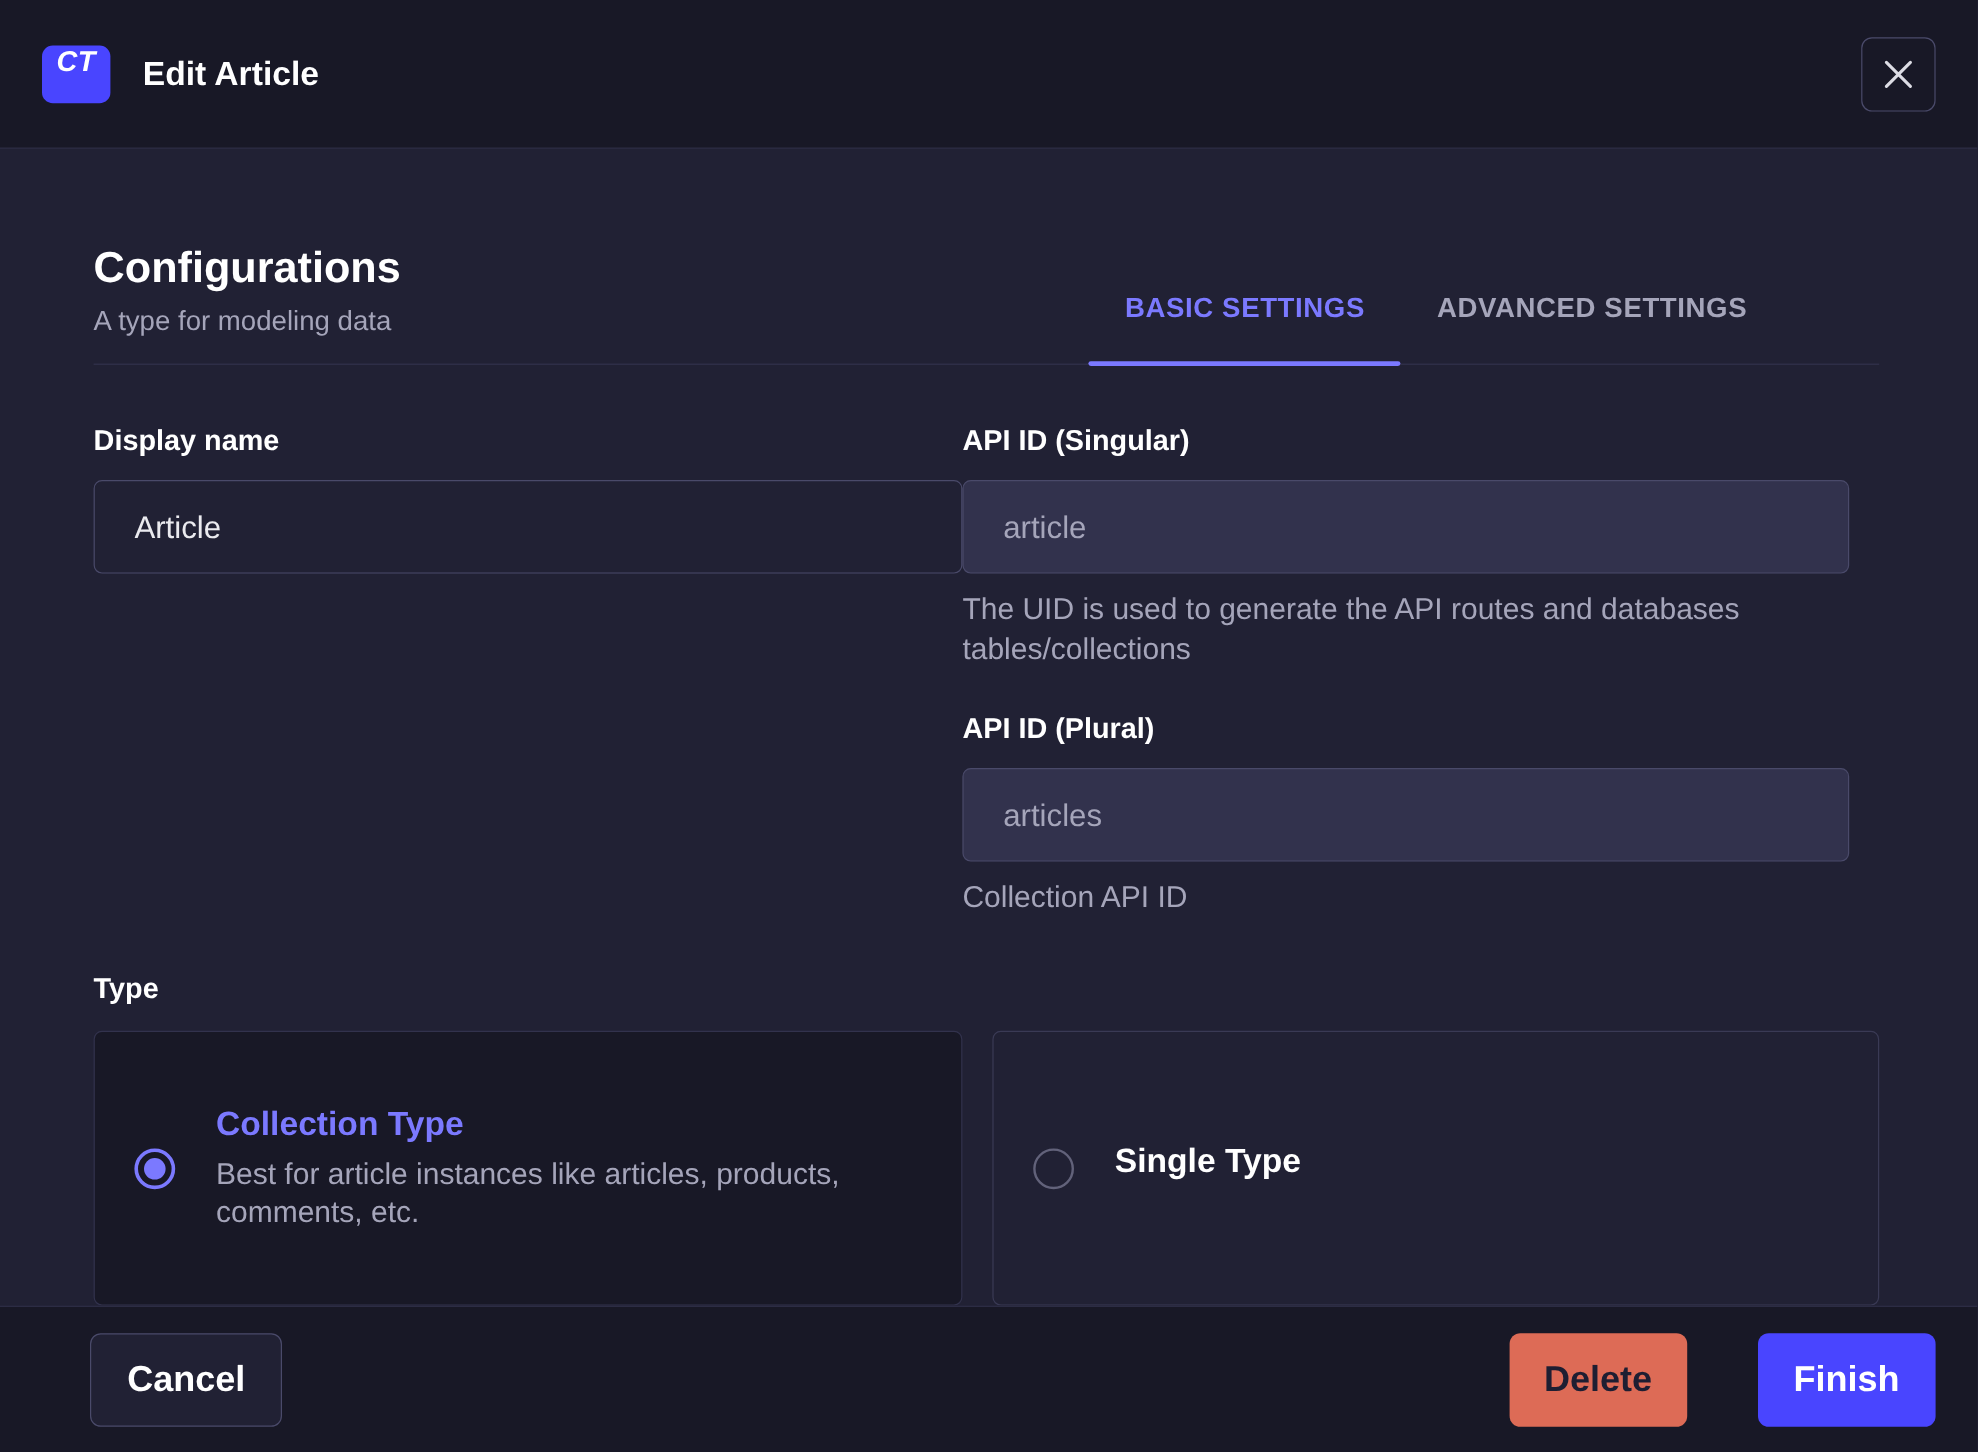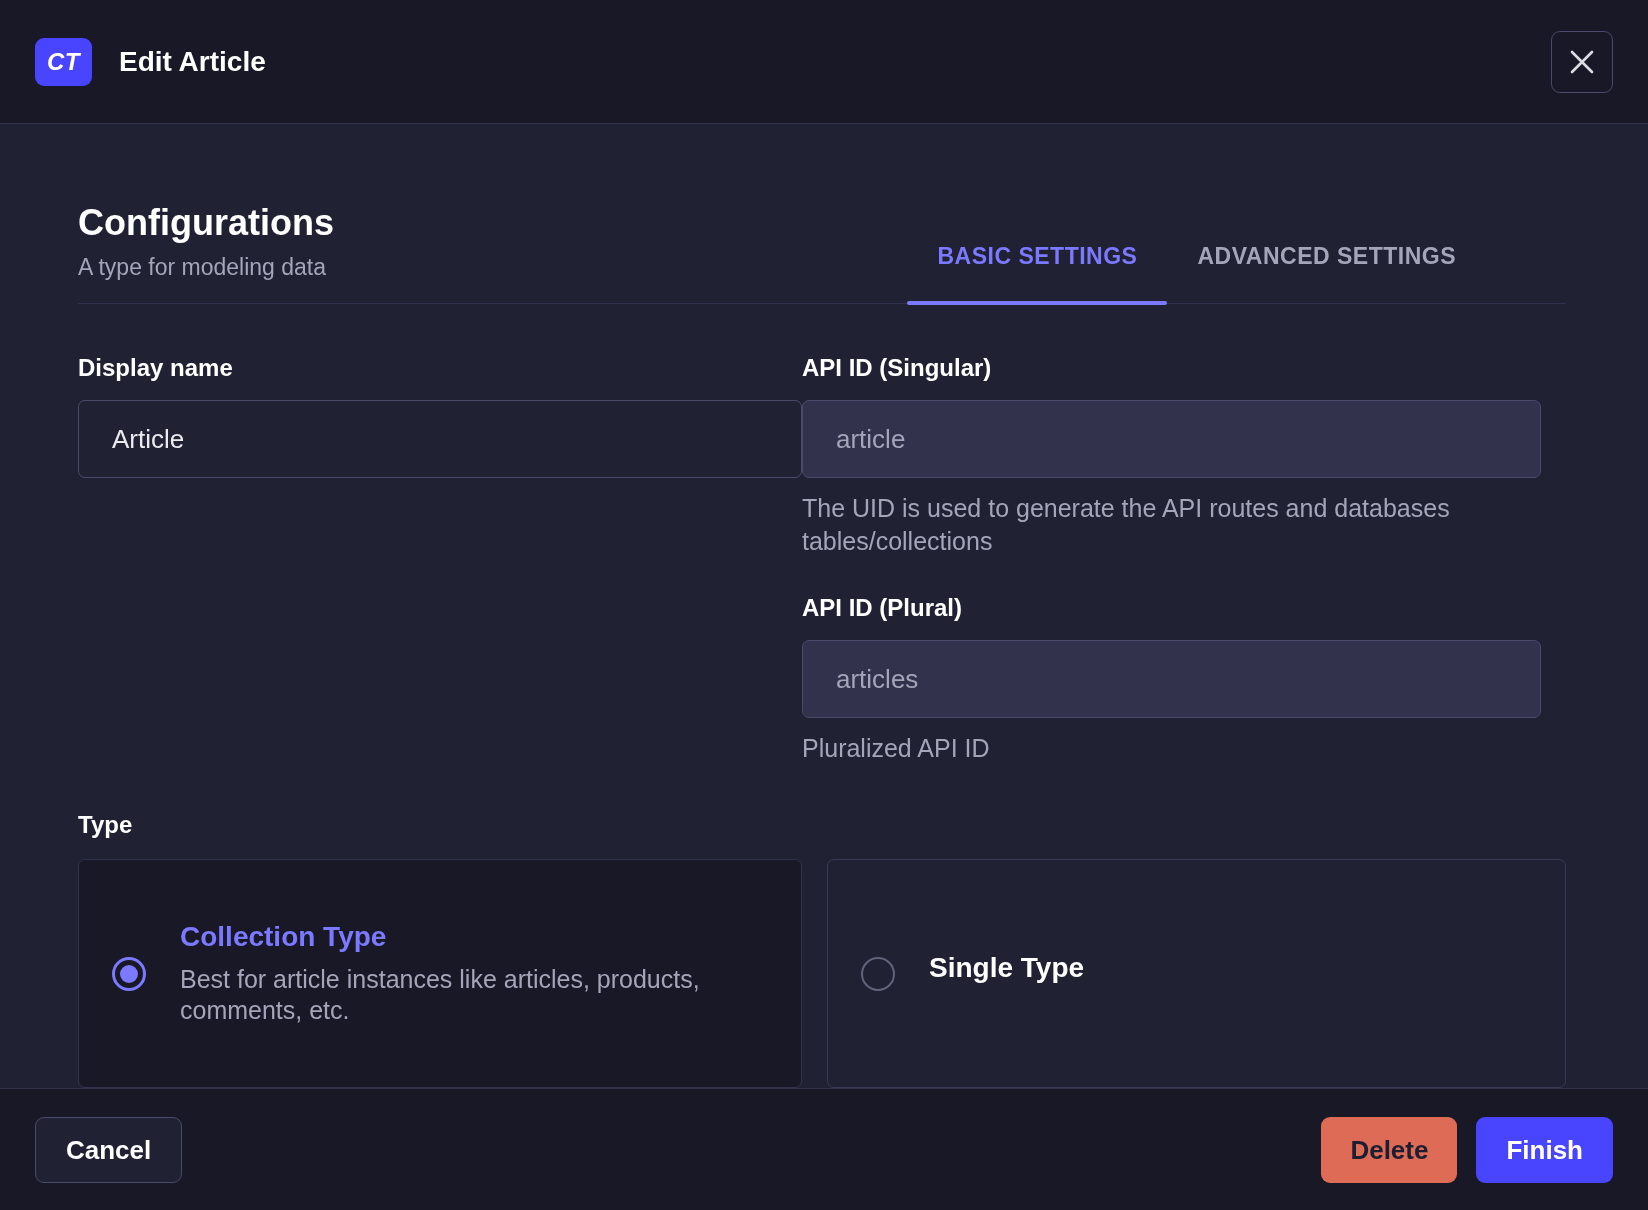--- a/index.html
+++ b/index.html
@@ -24,21 +24,21 @@
   .modal{width:1648px;height:1210px;display:flex;flex-direction:column;}
 
   
   .modal-header{
     height:124px;flex:0 0 124px;background:var(--bg-chrome);
     border-bottom:1px solid var(--border-subtle);
     display:flex;align-items:center;padding:0 35px;
   }
   .ct-badge{
     width:57px;height:48px;border-radius:9px;background:var(--primary);
-    display:flex;align-items:center;justify-content:center;
+    display:flex;align-items:flex-start;justify-content:center;
     font-size:24px;font-weight:bold;font-style:italic;color:#fff;letter-spacing:.5px;
   }
   .modal-title{font-size:28px;font-weight:bold;margin-left:27px;color:#fff;}
   .close-btn{
     margin-left:auto;width:62px;height:62px;border-radius:9px;
     background:transparent;border:1px solid var(--border-input);
     display:flex;align-items:center;justify-content:center;cursor:pointer;
   }
 
   
@@ -96,23 +96,23 @@
   .card-title.accent{color:var(--accent);}
   .card-desc{font-size:25px;line-height:31px;color:var(--text-muted);max-width:560px;}
 
   
   .modal-footer{
     height:123px;flex:0 0 123px;background:var(--bg-chrome);
     border-top:1px solid var(--border-subtle);
     display:flex;align-items:center;padding:0 35px;
   }
   .btn{
-    height:66px;border-radius:9px;border:none;cursor:pointer;
-    font-family:inherit;font-size:26px;font-weight:bold;
-    display:flex;align-items:center;justify-content:center;
+    height:78px;border-radius:9px;border:none;cursor:pointer;
+    font-family:inherit;font-size:30px;font-weight:bold;
+    display:flex;align-items:center;justify-content:center;margin-left:40px;
   }
   .btn.ghost{background:var(--bg-body);border:1px solid var(--border-input);color:#fff;padding:0 30px;}
   .spacer{flex:1;}
   .btn.danger{background:var(--danger);color:#1e1e32;padding:0 29px;margin-right:19px;}
   .btn.primary{background:var(--primary);color:#fff;padding:0 30px;}
 </style>
 </head>
 <body>
 
 <div class="modal">
@@ -156,21 +156,21 @@
       </div>
       <div class="col">
         <div class="field">
           <label class="field-label">API ID (Singular)</label>
           <input class="text-input muted" type="text" placeholder="article" style="">
           <p class="hint">The UID is used to generate the API routes and databases tables/collections</p>
         </div>
         <div class="field">
           <label class="field-label">API ID (Plural)</label>
           <input class="text-input muted" type="text" placeholder="articles" style="">
-          <p class="hint">Pluralized API ID</p>
+          <p class="hint">Collection API ID</p>
         </div>
       </div>
     </div>
 
     <div class="type-section">
       <label class="field-label">Type</label>
       <div class="type-cards">
 
         <div class="type-card selected">
           <span class="radio selected">

